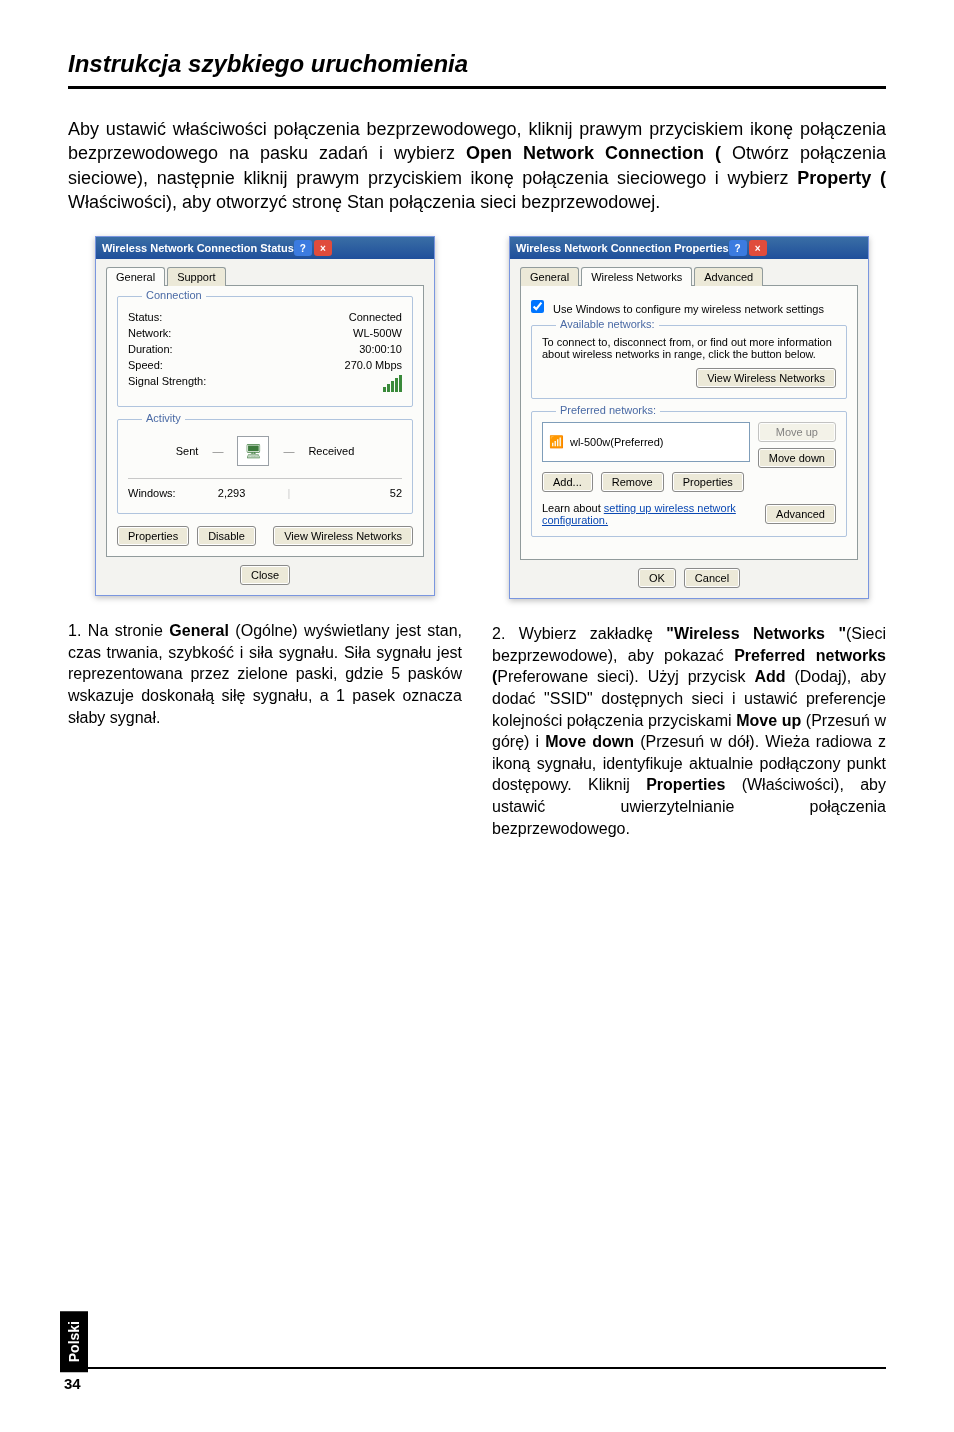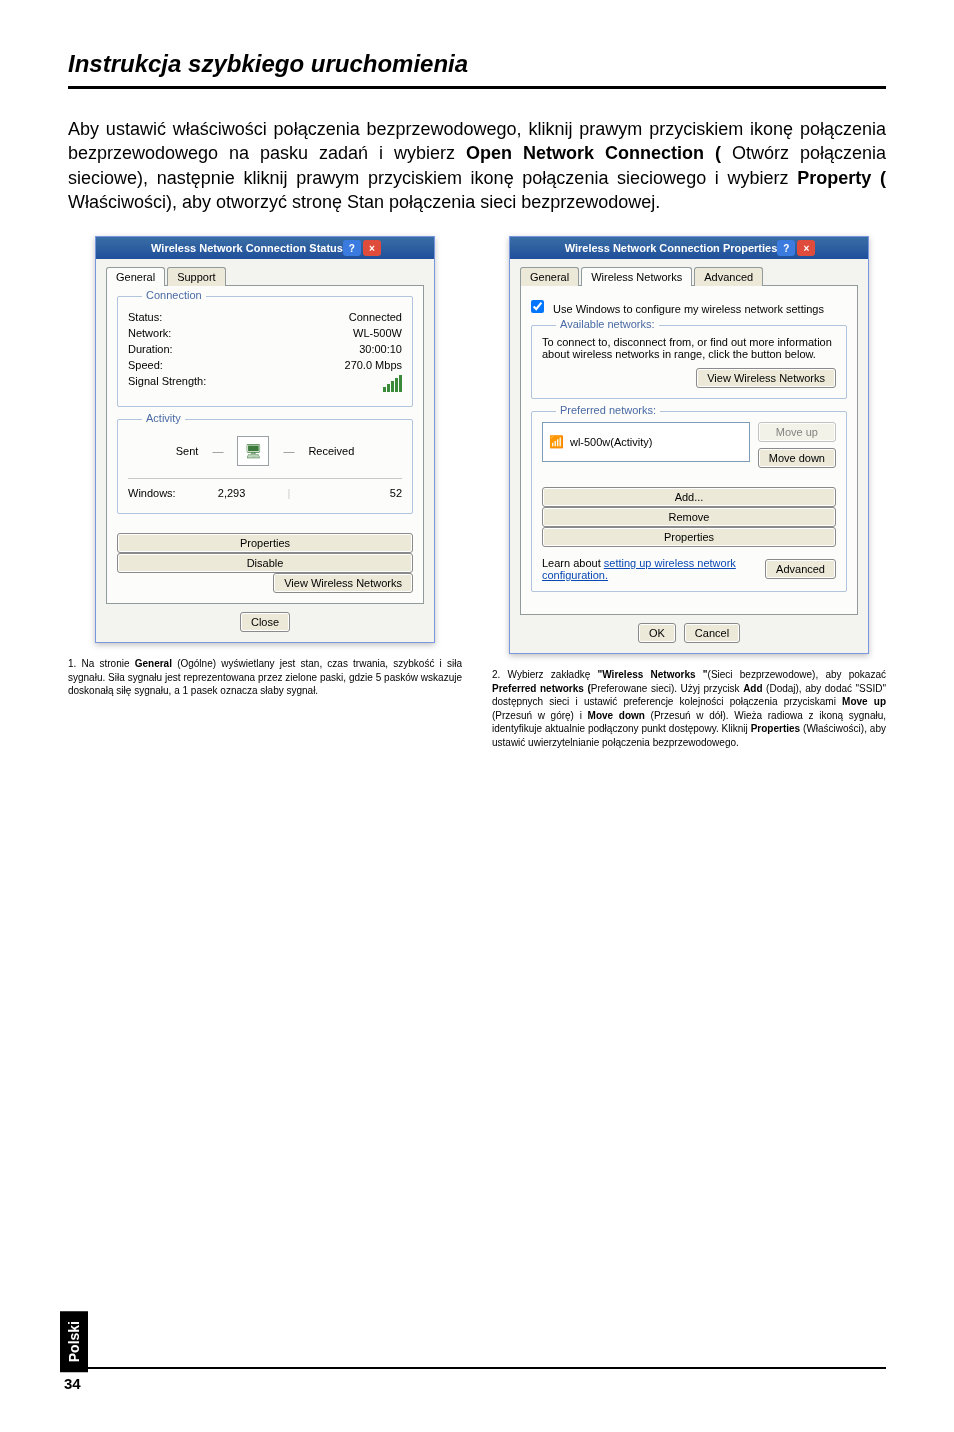--- a/index.html
+++ b/index.html
@@ -44,21 +44,21 @@
   }
   .titlebar {
     background: linear-gradient(#3a6ea5,#1f4f9b);
     color: #fff;
     height: 22px;
     display: flex;
     align-items: center;
     padding: 0 4px 0 6px;
     font-weight: bold;
     font-size: 11px;
-    justify-content: center;
+    justify-content: flex-start;
   }
   .title-btns { display:flex; gap:2px; }
   .tbtn {
     width: 18px; height: 16px;
     border-radius: 3px;
     display:flex; align-items:center; justify-content:center;
     font-size:10px; font-weight:bold;
   }
   .tbtn.help { background:#3b7be0; }
   .tbtn.close { background:#e04c3c; color:#fff; }
@@ -98,21 +98,21 @@
   }
   .row { display:flex; justify-content:space-between; margin:4px 0; }
   .btn {
     background:#ece9d8;
     border:1px solid #8a8a8a;
     border-radius:3px;
     padding:3px 10px;
     font-size:11px;
     box-shadow:inset 0 0 0 1px #fff;
   }
-  .btn-row { display:flex; margin-top:19px;flex-direction:column; }
+  .btn-row { display:flex; gap:8px; margin-top:4px; }
   .btn-right { display:flex; justify-content:center; gap:8px; margin-top:8px; }
 
   
   .activity {
     display:flex; align-items:center; justify-content:center;
     gap:14px; margin:6px 0 12px 0;
   }
   .act-icon {
     width:32px; height:30px;
     border:1px solid #9aa0a6; background:#fff;
@@ -126,24 +126,24 @@
   .chk { margin-right:6px; }
   .listbox {
     border:1px solid #7f9db9; height:40px; background:#fff;
     padding:3px 6px; display:flex; align-items:center; gap:6px;
   }
   .link { color:#0a48b3; text-decoration:underline; cursor:pointer; }
   .small-icon { color:#2a7a2a; font-size:12px; }
 
   
   .caption {
-    font-size: 10px;
+    font-size: 16px;
     line-height: 1.35;
     text-align: justify;
-    margin-top: 14px;
+    margin-top: 24px;
   }
   .caption .num { display:inline; }
 
   
   .side-tab {
     position:absolute;
     left:60px;
     bottom:60px;
     background:#000;
     color:#fff;
@@ -286,21 +286,21 @@
             <div style="margin-bottom:8px;">To connect to, disconnect from, or find out more information about wireless networks in range, click the button below.</div>
             <div style="text-align:right;">
               <button class="btn">View Wireless Networks</button>
             </div>
           </div>
           <div class="group">
             <span class="group-title">Preferred networks:</span>
             <div style="display:flex; gap:8px;">
               <div class="listbox" style="flex:1;">
                 <span class="small-icon">📶</span>
-                <span>wl-500w(Activity)</span>
+                <span>wl-500w(Preferred)</span>
               </div>
               <div style="display:flex;flex-direction:column;gap:6px;">
                 <button class="btn" style="opacity:.5;">Move up</button>
                 <button class="btn">Move down</button>
               </div>
             </div>
             <div class="btn-row">
               <button class="btn">Add...</button>
               <button class="btn">Remove</button>
               <button class="btn">Properties</button>

